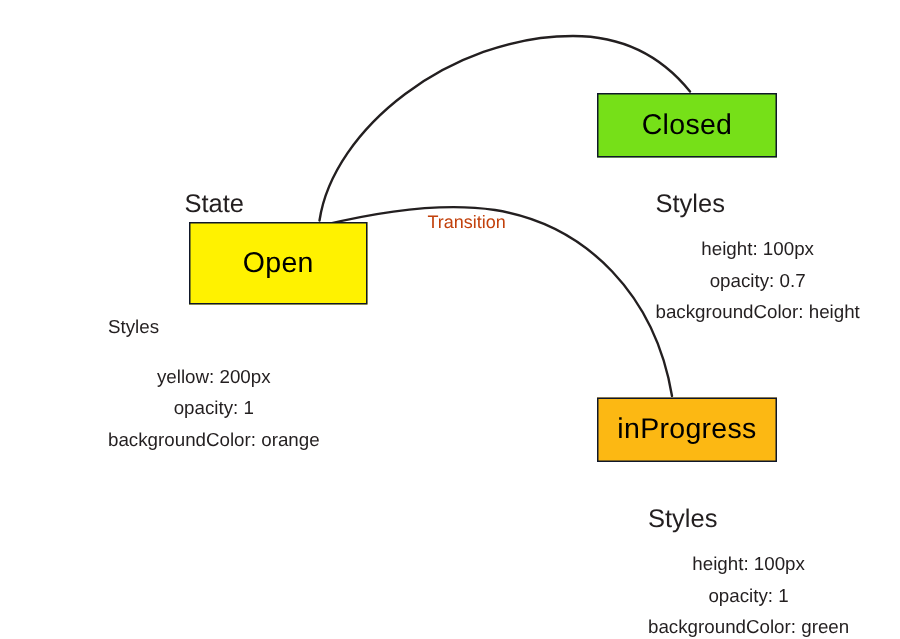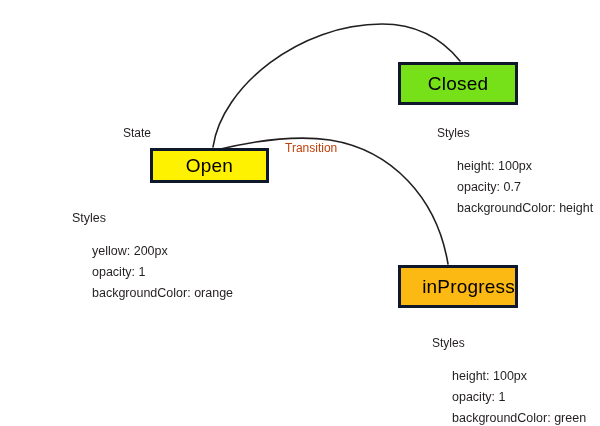--- a/index.html
+++ b/index.html
@@ -19,67 +19,66 @@
   }
   #edges {
     position: absolute;
     left: 0;
     top: 0;
     width: 600px;
     height: 426px;
   }
   .node {
     position: absolute;
-    border: 3px solid #0f172a;
+    border: 1px solid #0f172a;
     box-sizing: border-box;
     display: flex;
     align-items: center;
     justify-content: center;
     color: #000000;
     font-size: 19px;
     letter-spacing: 0.2px;
   }
   .node-open {
     left: 126px;
     top: 148px;
     width: 119px;
-    height: 35px;
-    margin-left: 24px;
+    height: 55px;
   }
   .node-closed {
     left: 398px;
     top: 62px;
     width: 120px;
     height: 43px;
   }
   .node-inprogress {
     left: 398px;
     top: 265px;
     width: 120px;
     height: 43px;
-    justify-content: flex-end;
   }
   .caption {
     position: absolute;
-    font-size: 12px;
+    font-size: 17px;
     color: #231F20;
     white-space: nowrap;
   }
   .styles-block {
     position: absolute;
     font-size: 12.5px;
     color: #231F20;
     white-space: nowrap;
   }
   .styles-title {
     margin: 0 0 18px 0;
   }
   .styles-line {
-    margin: 0 0 3px 20px;
+    margin: 0 0 3px 0;
     line-height: 1.42;
+    text-align: center;
   }
   .transition-block {
     position: absolute;
     font-size: 12px;
     color: #c2410c;
     white-space: nowrap;
     line-height: 1.72;
   }
 </style>
 </head>

